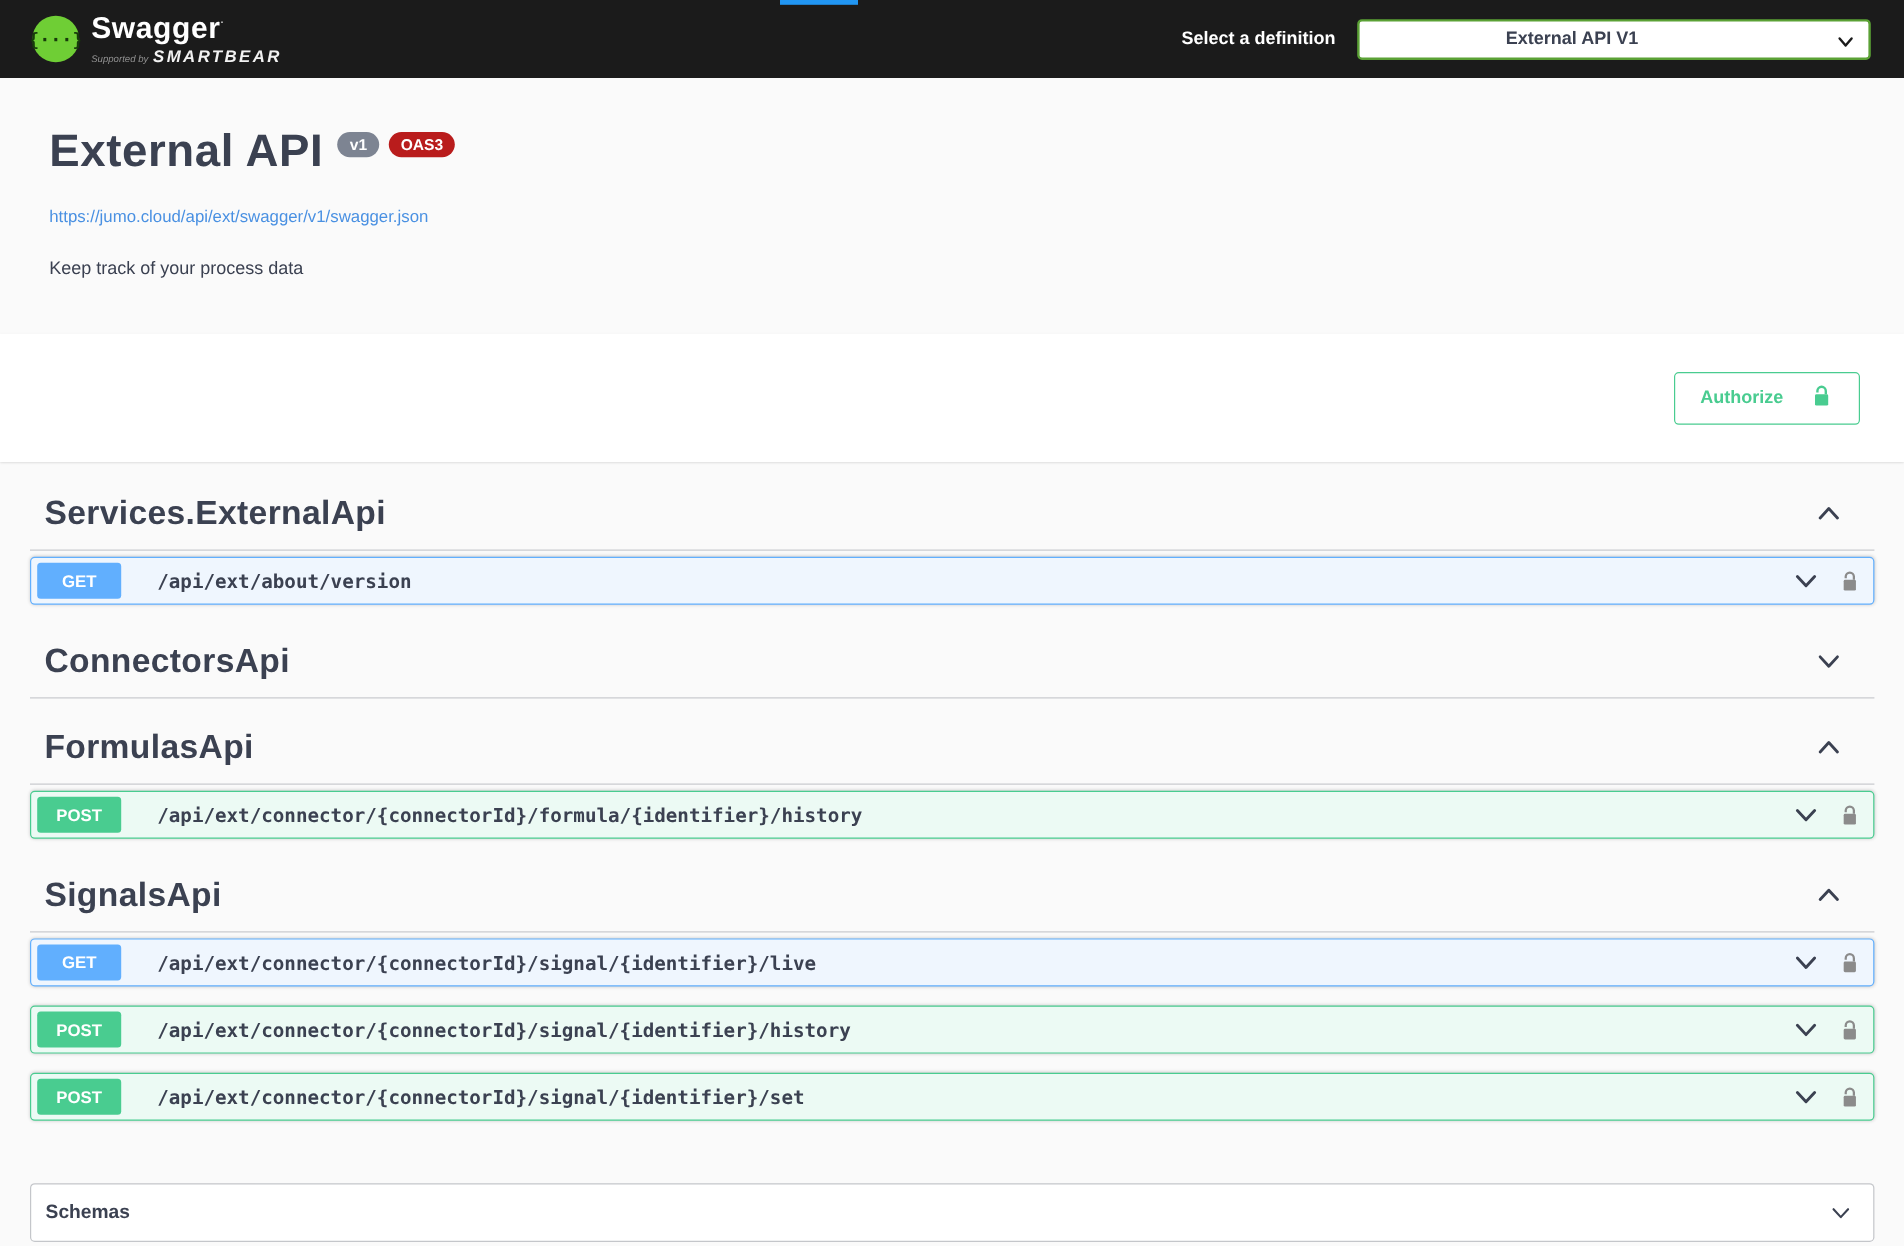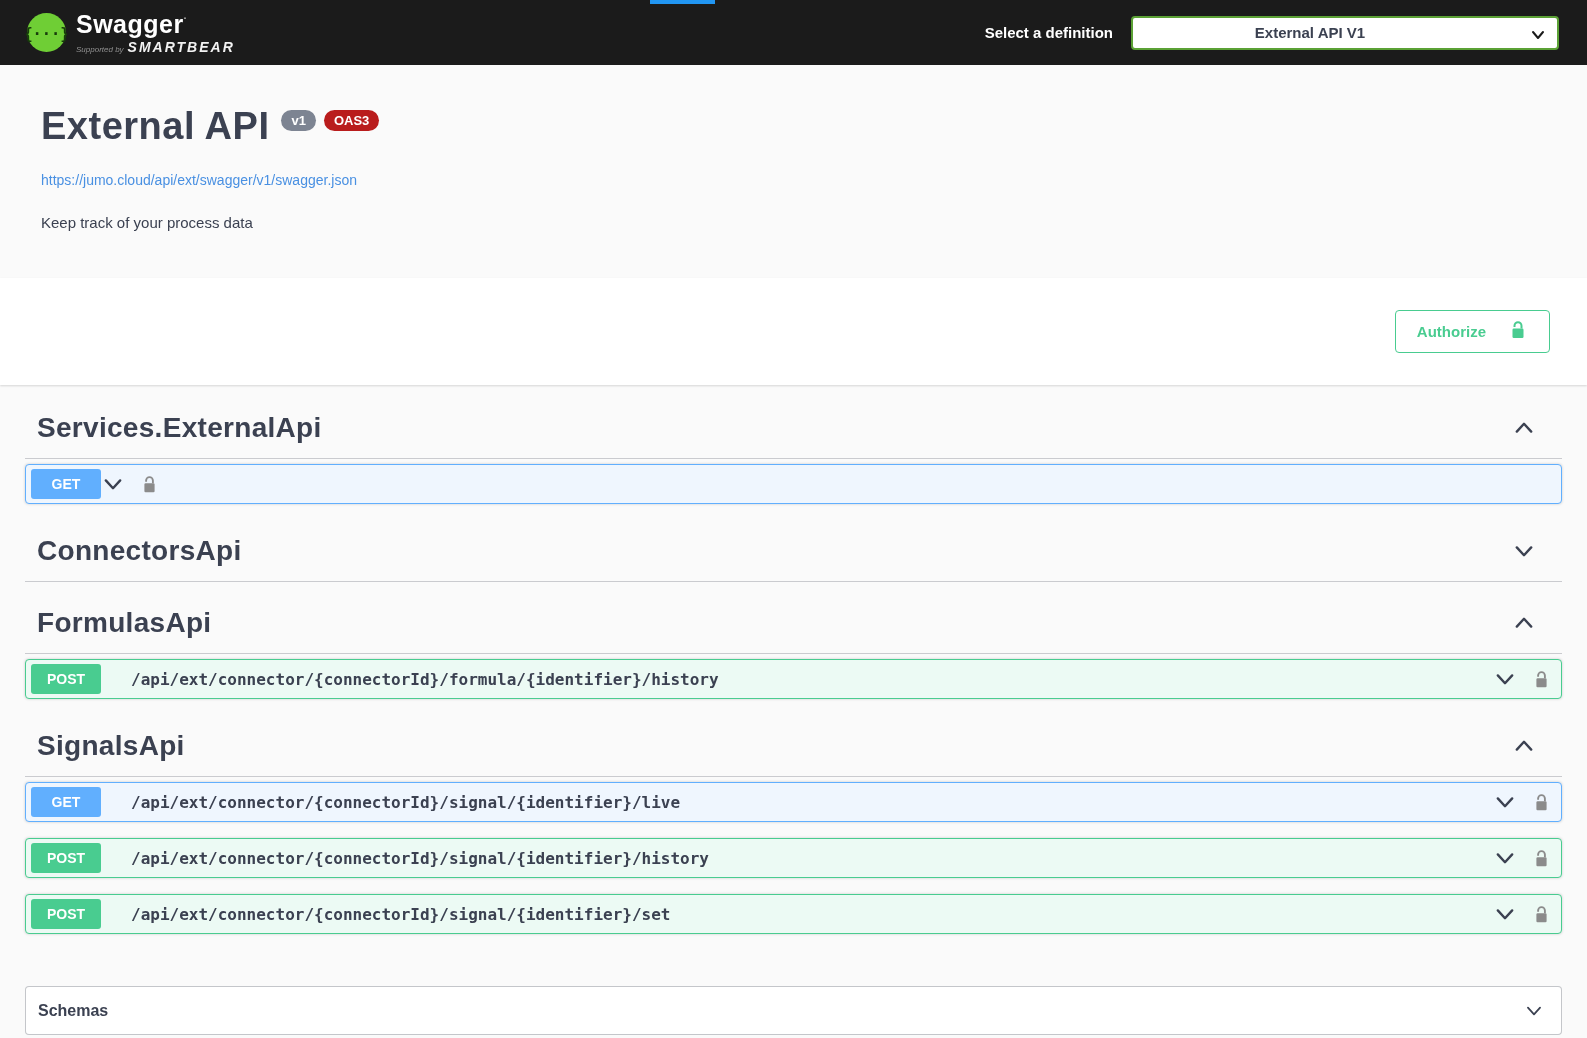--- a/index.html
+++ b/index.html
@@ -215,20 +215,21 @@
     <div class="opblock-tag">
       <h3>Services.ExternalApi</h3>
       <span class="chev">
         <svg width="24" height="24" viewBox="0 0 20 20">
             <polyline points="4,13 10,6.5 16,13" fill="none" stroke="#3b4151" stroke-width="2" stroke-linecap="round" stroke-linejoin="round"></polyline>
           </svg>
       </span>
     </div>
     <div class="opblock get">
       <span class="op-method">GET</span>
+      <span class="op-path">/api/ext/about/version</span>
       <span class="op-icons">
         <span class="chev">
           <svg width="24" height="24" viewBox="0 0 20 20">
               <polyline points="4,7 10,13.5 16,7" fill="none" stroke="#3b4151" stroke-width="2" stroke-linecap="round" stroke-linejoin="round"></polyline>
             </svg>
         </span>
         <button class="lock-btn">
           <svg width="17" height="19" viewBox="0 0 20 22">
             <path d="M14 9.5 V6.3 a4 4 0 0 0 -8 0 v1.5" fill="none" stroke="#8b8b8b" stroke-width="2.2"></path>
             <rect x="4" y="9.5" width="12" height="10.5" rx="1.4" fill="#8b8b8b"></rect>

